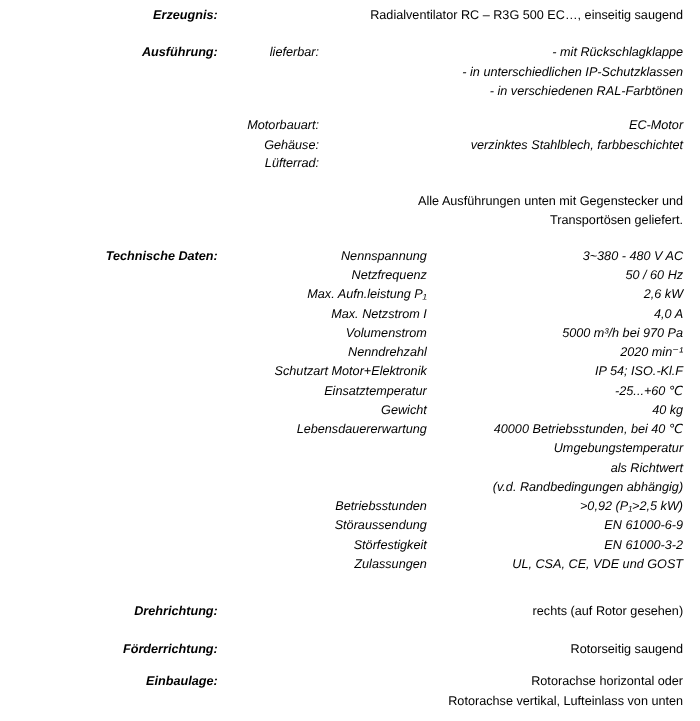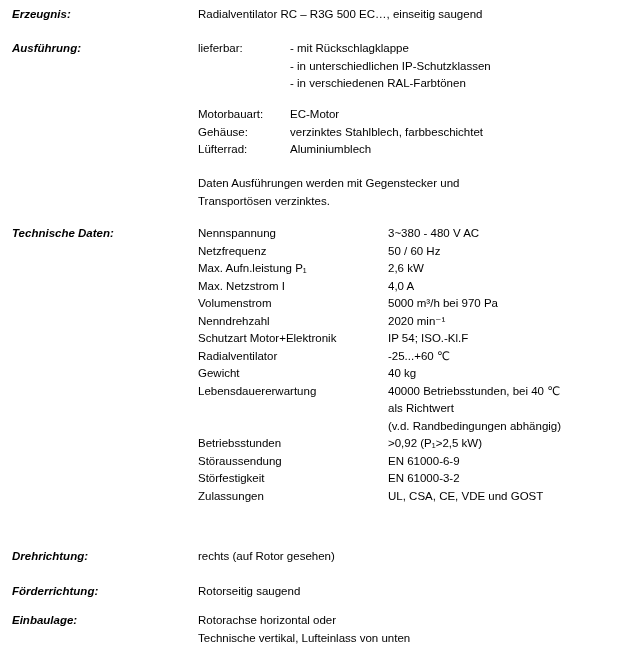--- a/index.html
+++ b/index.html
@@ -7,29 +7,29 @@
     position: relative;
     width: 636px;
     height: 655px;
     background: #ffffff;
     color: #000000;
     font-family: "Liberation Sans", "DejaVu Sans", sans-serif;
     font-size: 11.5px;
     line-height: 17.5px;
     overflow: hidden;
   }
-  .section { position: absolute; left: 12px; right: 15px; display: flex; align-items: flex-start; }
+  .section { position: absolute; left: 12px; right: 15px; display: flex; align-items: flex-start; text-align: right; }
   .lbl {
     width: 186px;
     flex: 0 0 186px;
     font-weight: bold;
     font-style: italic;
   }
   .content { flex: 1 1 auto; }
-  .kv-row { display: flex; }
+  .kv-row { display: flex; font-style: italic; }
   .sub-k { width: 92px; flex: 0 0 92px; }
   .sub-v { flex: 1 1 auto; }
   .t-k { width: 190px; flex: 0 0 190px; }
   .t-v { flex: 1 1 auto; }
   .line { white-space: nowrap; }
 </style>
 </head>
 <body>
 
 <div class="page">
@@ -63,30 +63,29 @@
       <div class="kv-row">
         <div class="sub-k line">Motorbauart:</div>
         <div class="sub-v line">EC-Motor</div>
       </div>
       <div class="kv-row">
         <div class="sub-k line">Gehäuse:</div>
         <div class="sub-v line">verzinktes Stahlblech, farbbeschichtet</div>
       </div>
       <div class="kv-row">
         <div class="sub-k line">Lüfterrad:</div>
-        <div class="sub-v line">Aluminiumblech</div>
       </div>
     </div>
   </div>
 
   <div class="section" style="top:175px">
     <div class="lbl"></div>
     <div class="content">
-      <div class="line">Daten Ausführungen werden mit Gegenstecker und</div>
-      <div class="line">Transportösen verzinktes.</div>
+      <div class="line">Alle Ausführungen unten mit Gegenstecker und</div>
+      <div class="line">Transportösen geliefert.</div>
     </div>
   </div>
 
   <div class="section" style="top:225px">
     <div class="lbl">Technische Daten:</div>
     <div class="content">
       <div class="kv-row">
         <div class="t-k line">Nennspannung</div>
         <div class="t-v line">3~380 - 480 V AC</div>
       </div>
@@ -108,33 +107,34 @@
       </div>
       <div class="kv-row">
         <div class="t-k line">Nenndrehzahl</div>
         <div class="t-v line">2020 min⁻¹</div>
       </div>
       <div class="kv-row">
         <div class="t-k line">Schutzart Motor+Elektronik</div>
         <div class="t-v line">IP 54; ISO.-Kl.F</div>
       </div>
       <div class="kv-row">
-        <div class="t-k line">Radialventilator</div>
+        <div class="t-k line">Einsatztemperatur</div>
         <div class="t-v line">-25...+60 ℃</div>
       </div>
       <div class="kv-row">
         <div class="t-k line">Gewicht</div>
         <div class="t-v line">40 kg</div>
       </div>
       <div class="kv-row">
         <div class="t-k line">Lebensdauererwartung</div>
         <div class="t-v line">40000 Betriebsstunden, bei 40 ℃</div>
       </div>
       <div class="kv-row">
         <div class="t-k line"></div>
+        <div class="t-v line">Umgebungstemperatur</div>
       </div>
       <div class="kv-row">
         <div class="t-k line"></div>
         <div class="t-v line">als Richtwert</div>
       </div>
       <div class="kv-row">
         <div class="t-k line"></div>
         <div class="t-v line">(v.d. Randbedingungen abhängig)</div>
       </div>
       <div class="kv-row">
@@ -163,17 +163,17 @@
 
   <div class="section" style="top:583px">
     <div class="lbl">Förderrichtung:</div>
     <div class="content line">Rotorseitig saugend</div>
   </div>
 
   <div class="section" style="top:612px">
     <div class="lbl">Einbaulage:</div>
     <div class="content">
       <div class="line">Rotorachse horizontal oder</div>
-      <div class="line">Technische vertikal, Lufteinlass von unten</div>
+      <div class="line">Rotorachse vertikal, Lufteinlass von unten</div>
     </div>
   </div>
 
 </div>
 
 </body></html>

